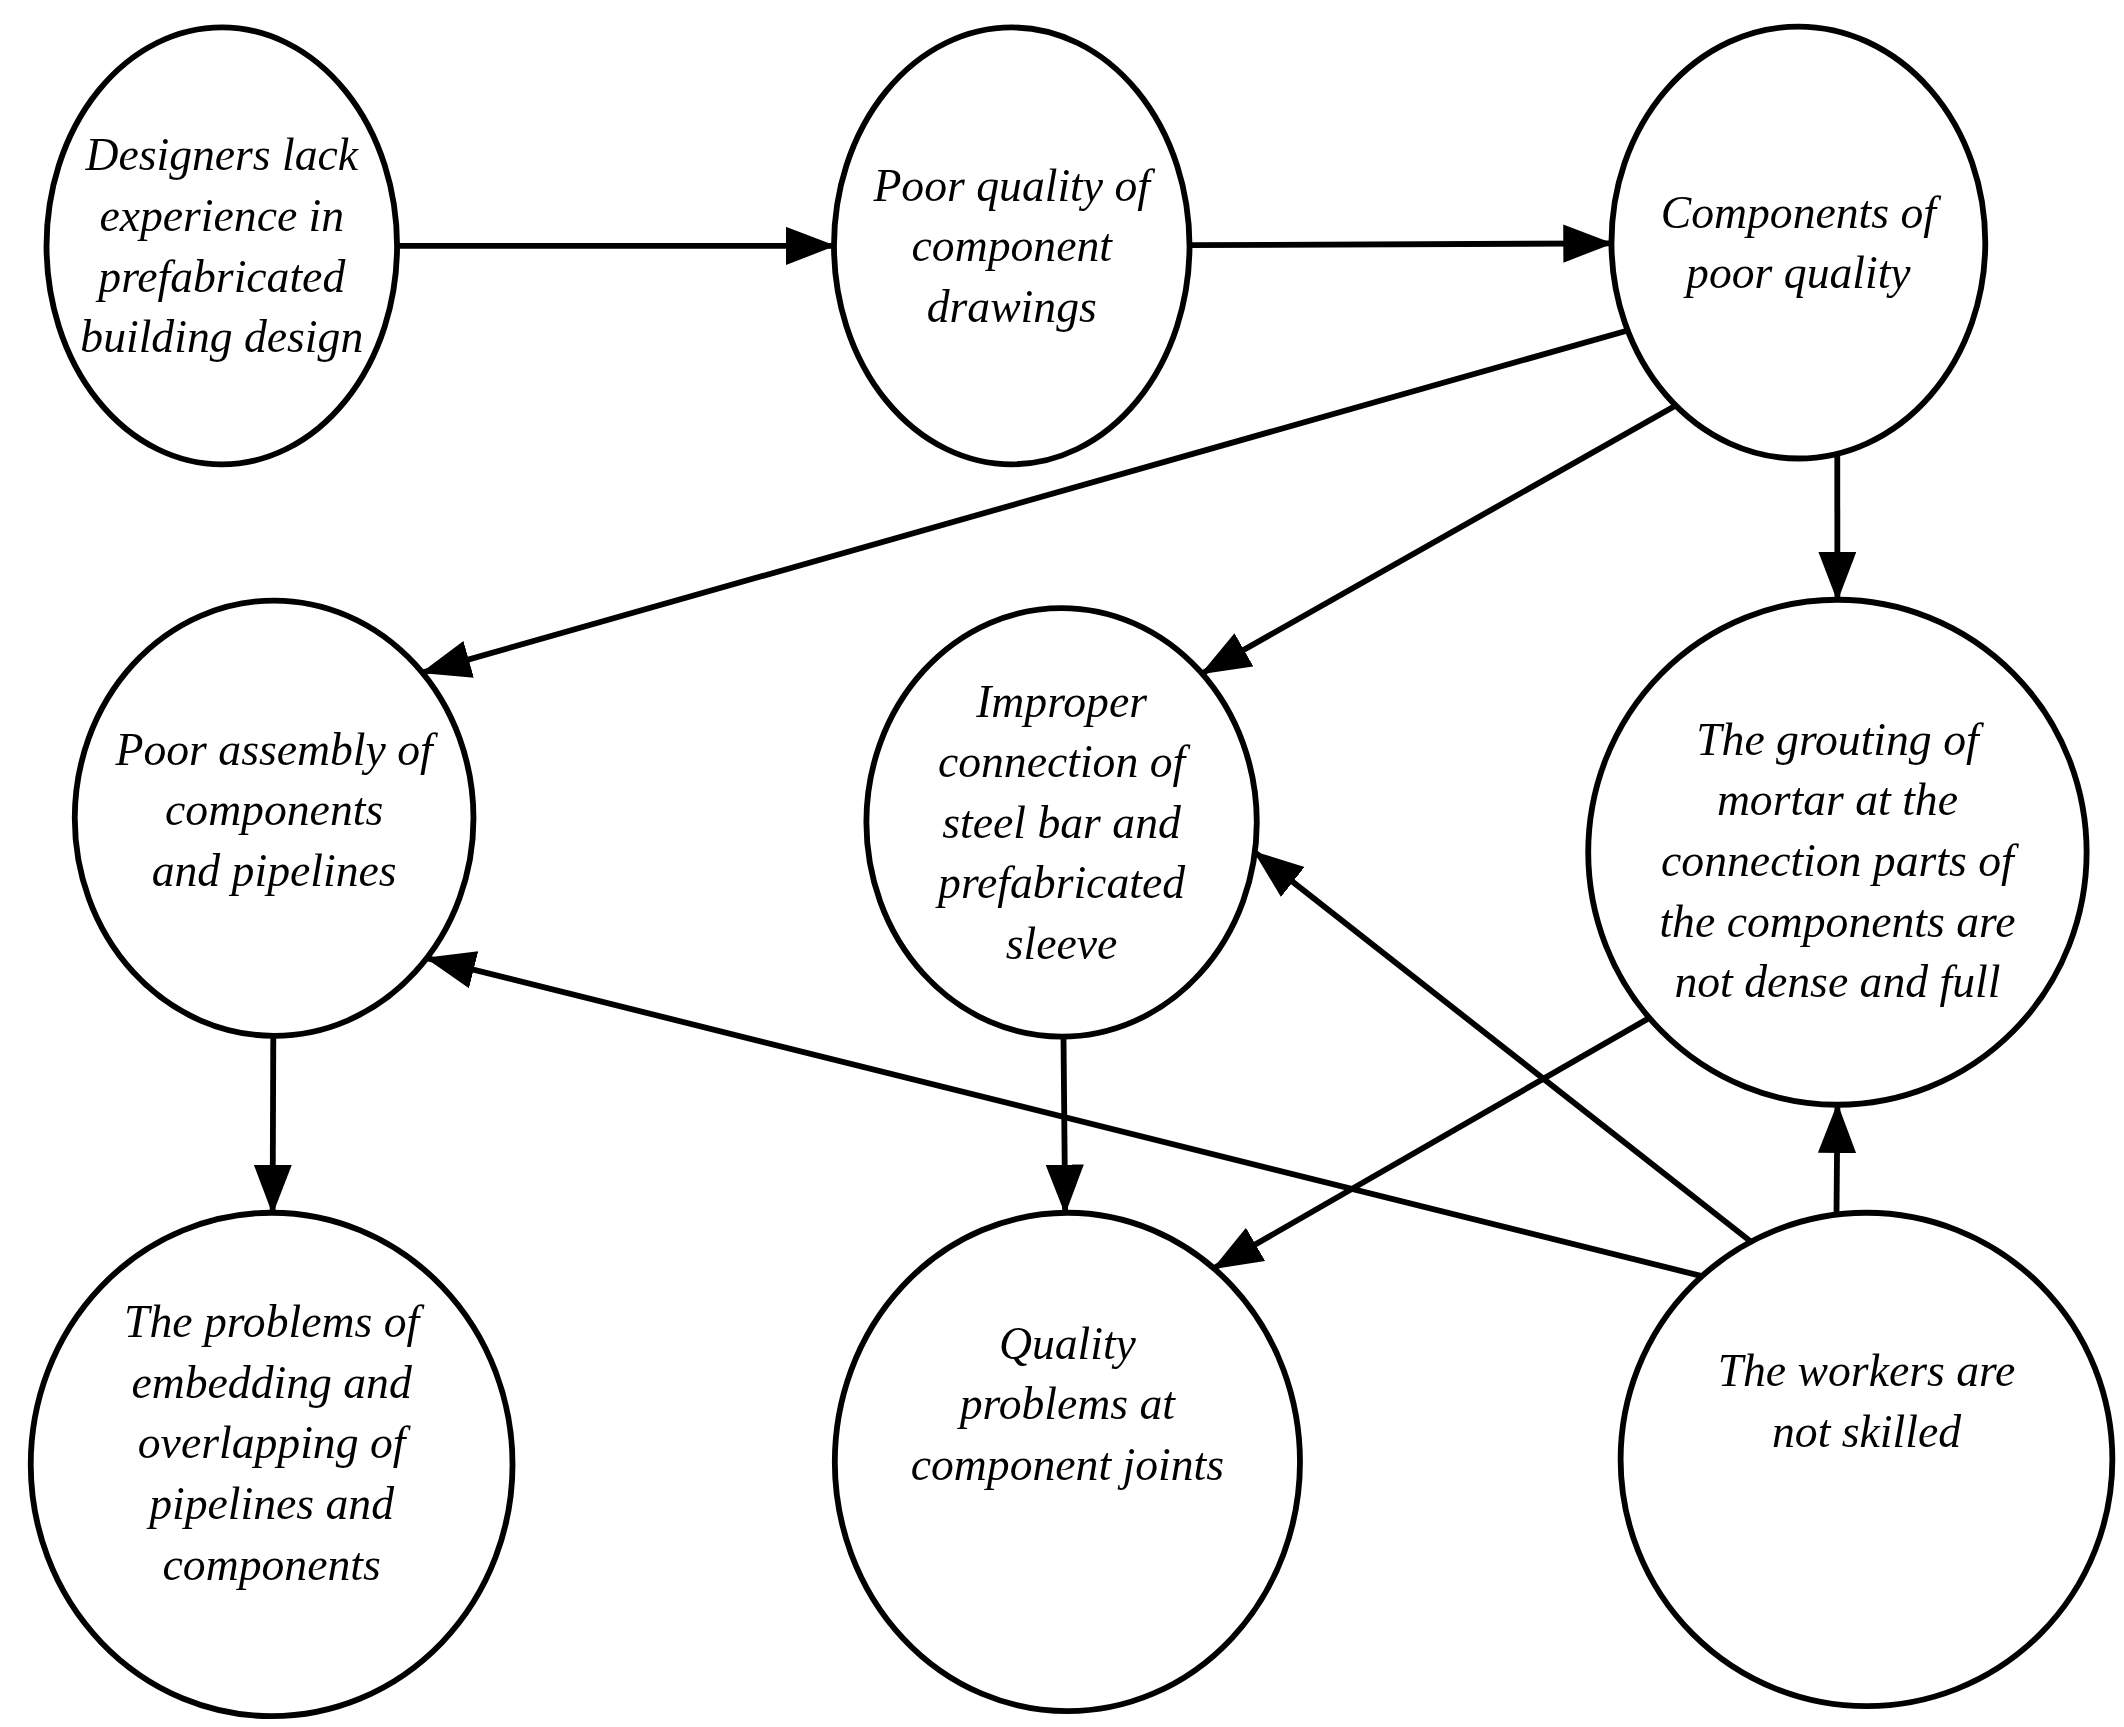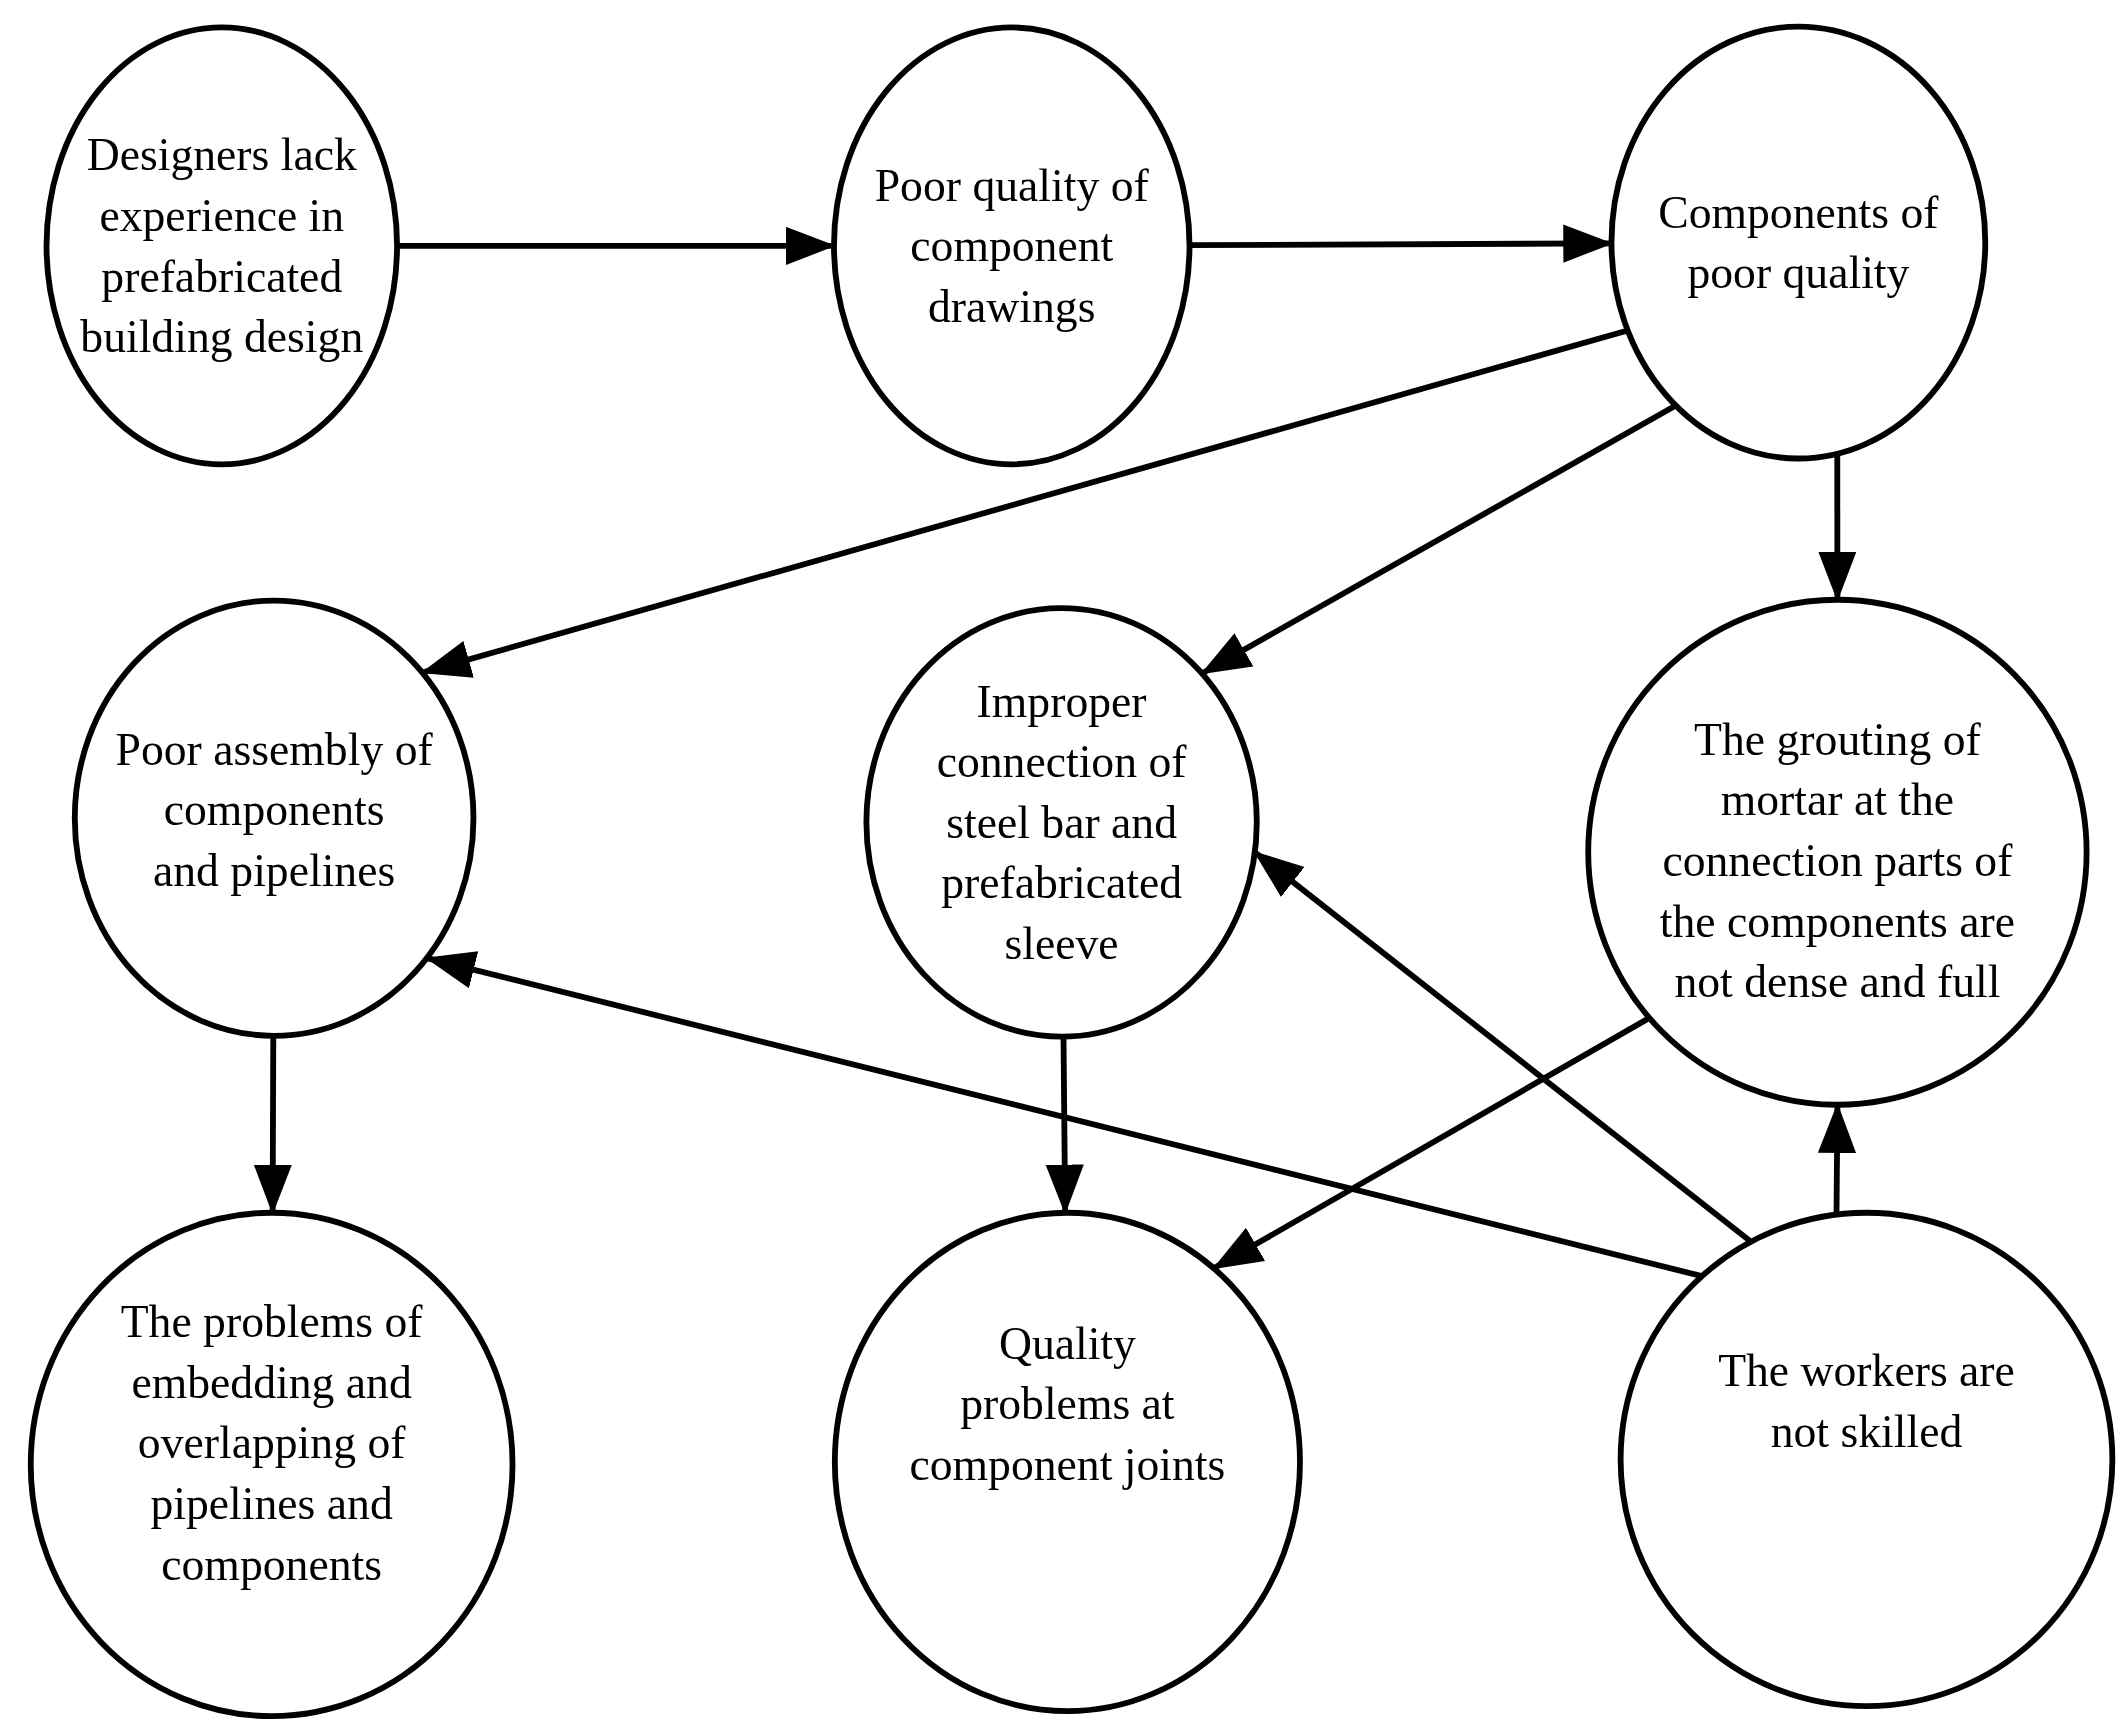--- a/index.html
+++ b/index.html
@@ -5,20 +5,21 @@
   html, body {
     margin: 0;
     padding: 0;
     background: #ffffff;
   }
   .stage {
     width: 100%;
     max-width: 2124px;
     margin: 0 auto;
     background: #ffffff;
+    font-style: italic;
   }
   svg.diagram {
     display: block;
     width: 100%;
     height: auto;
     background: #ffffff;
   }
   .node-circle {
     fill: #ffffff;
   }

